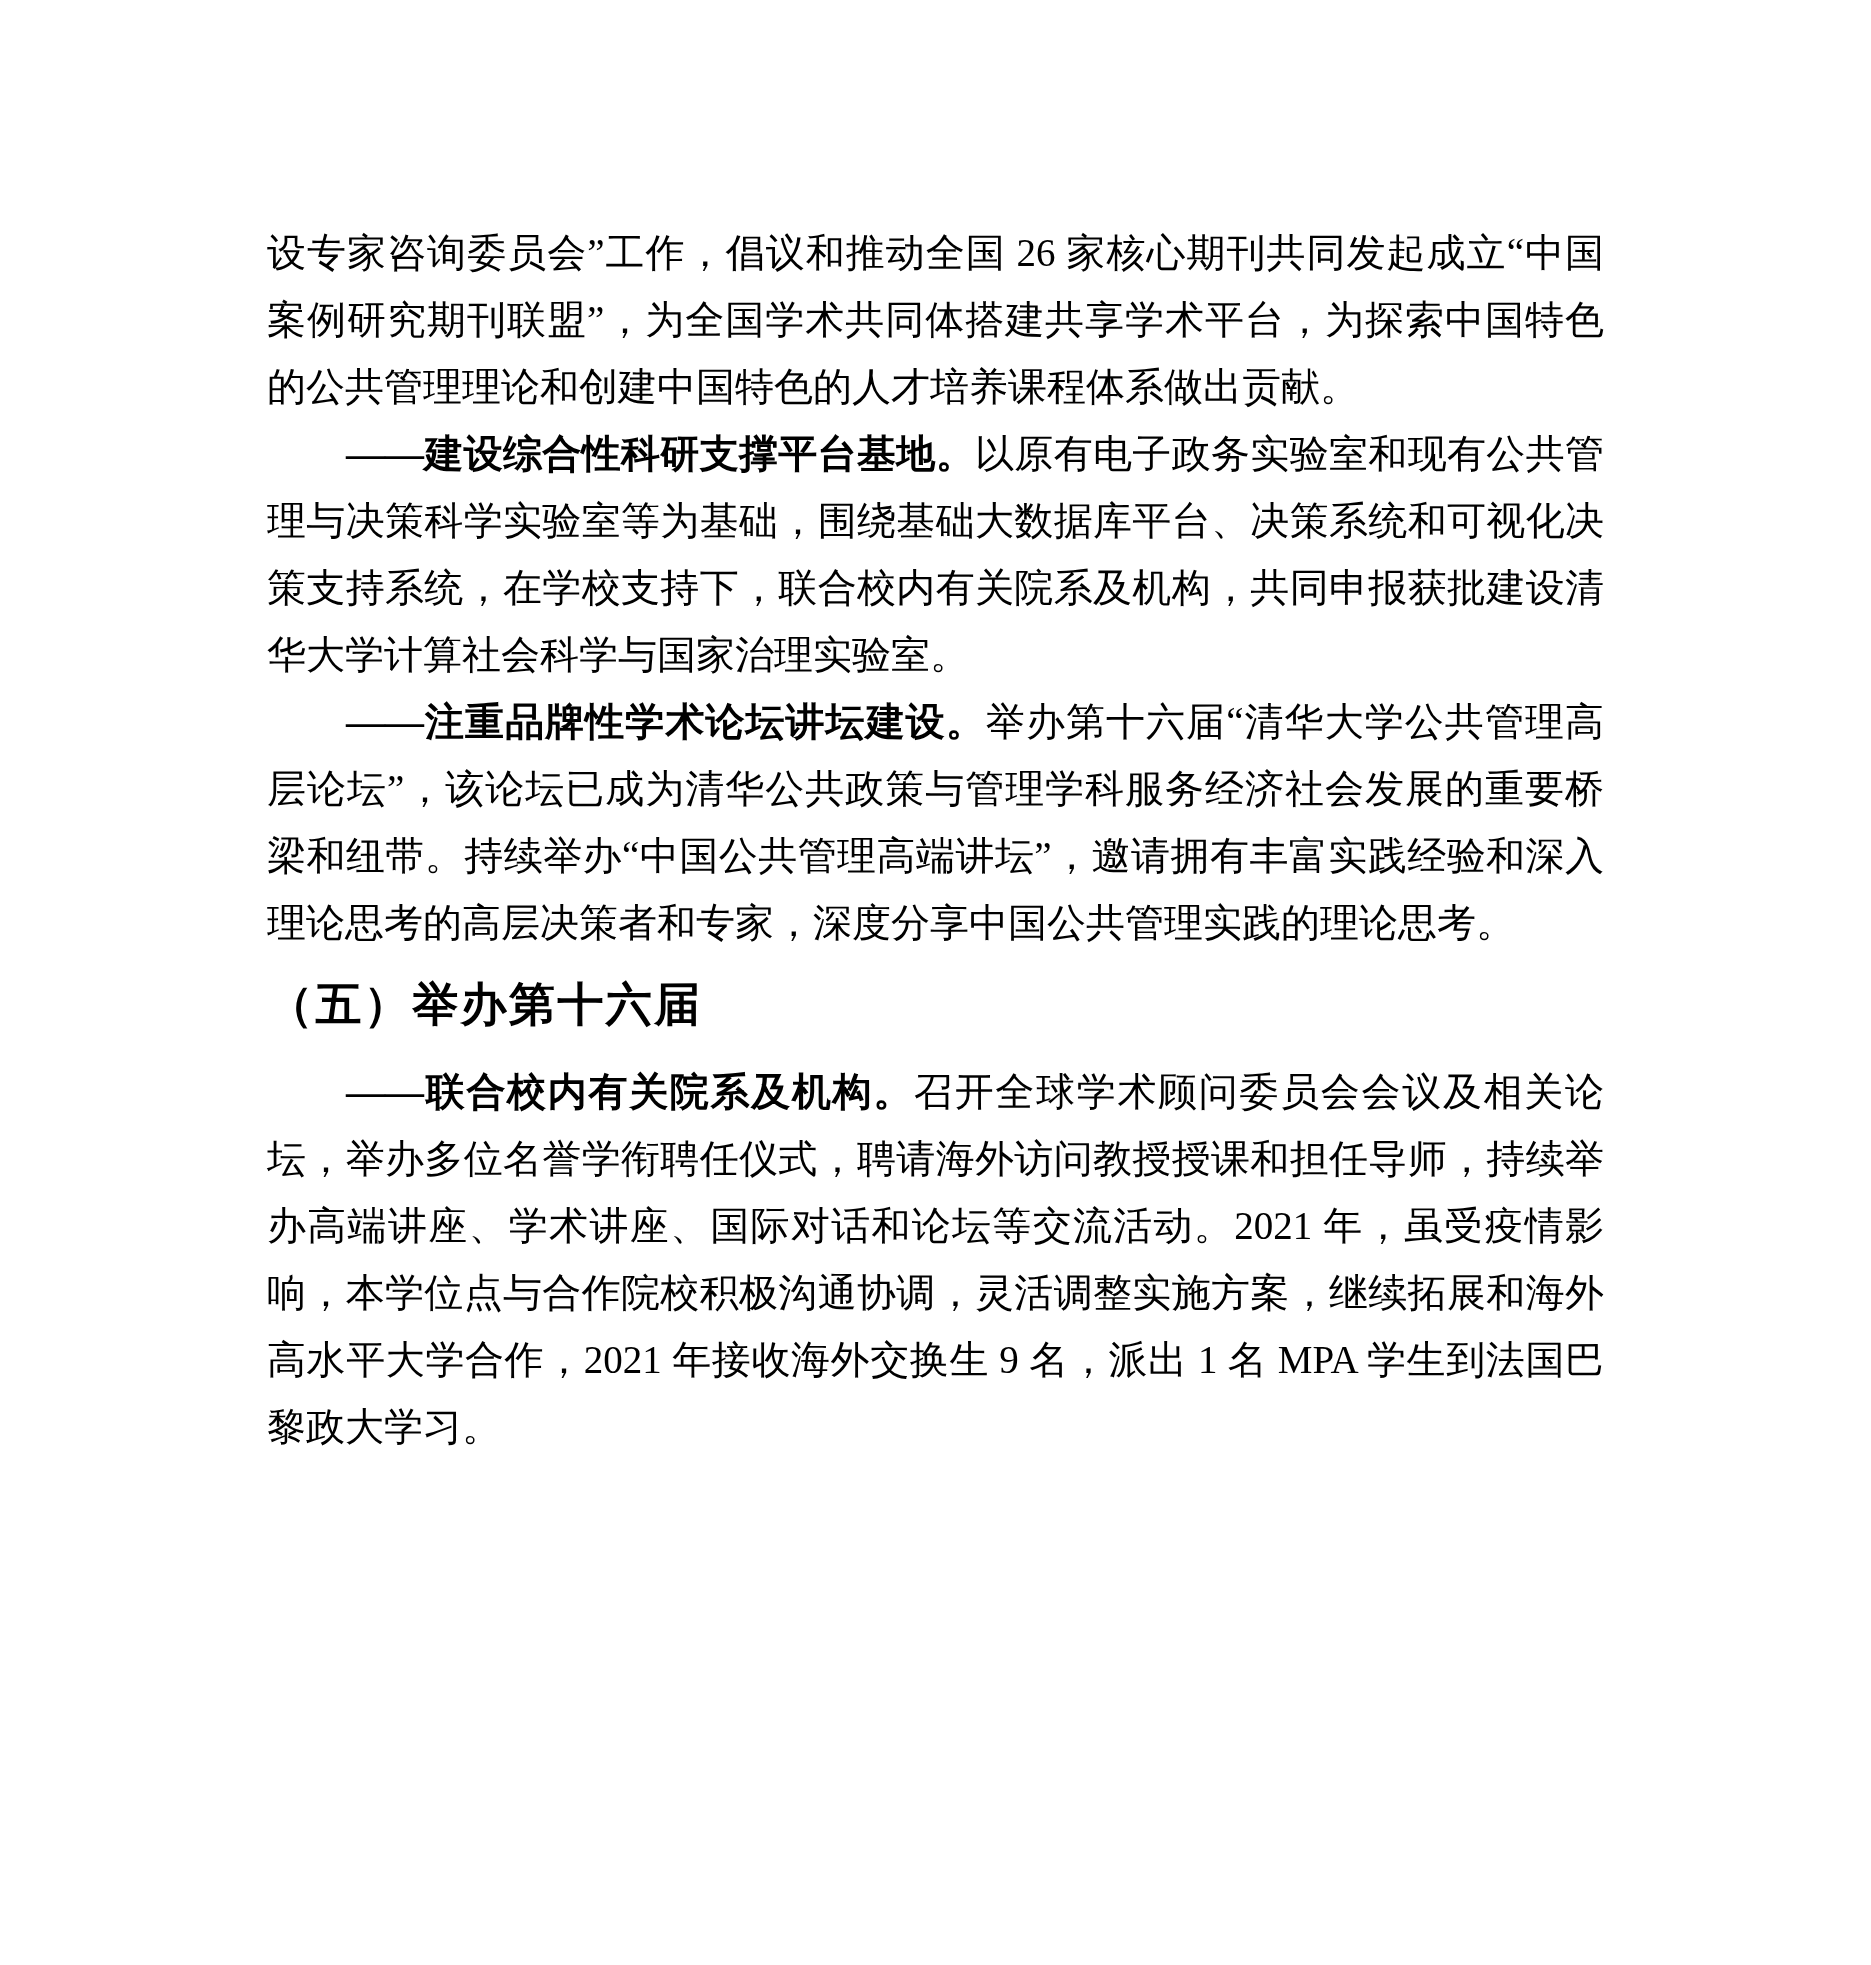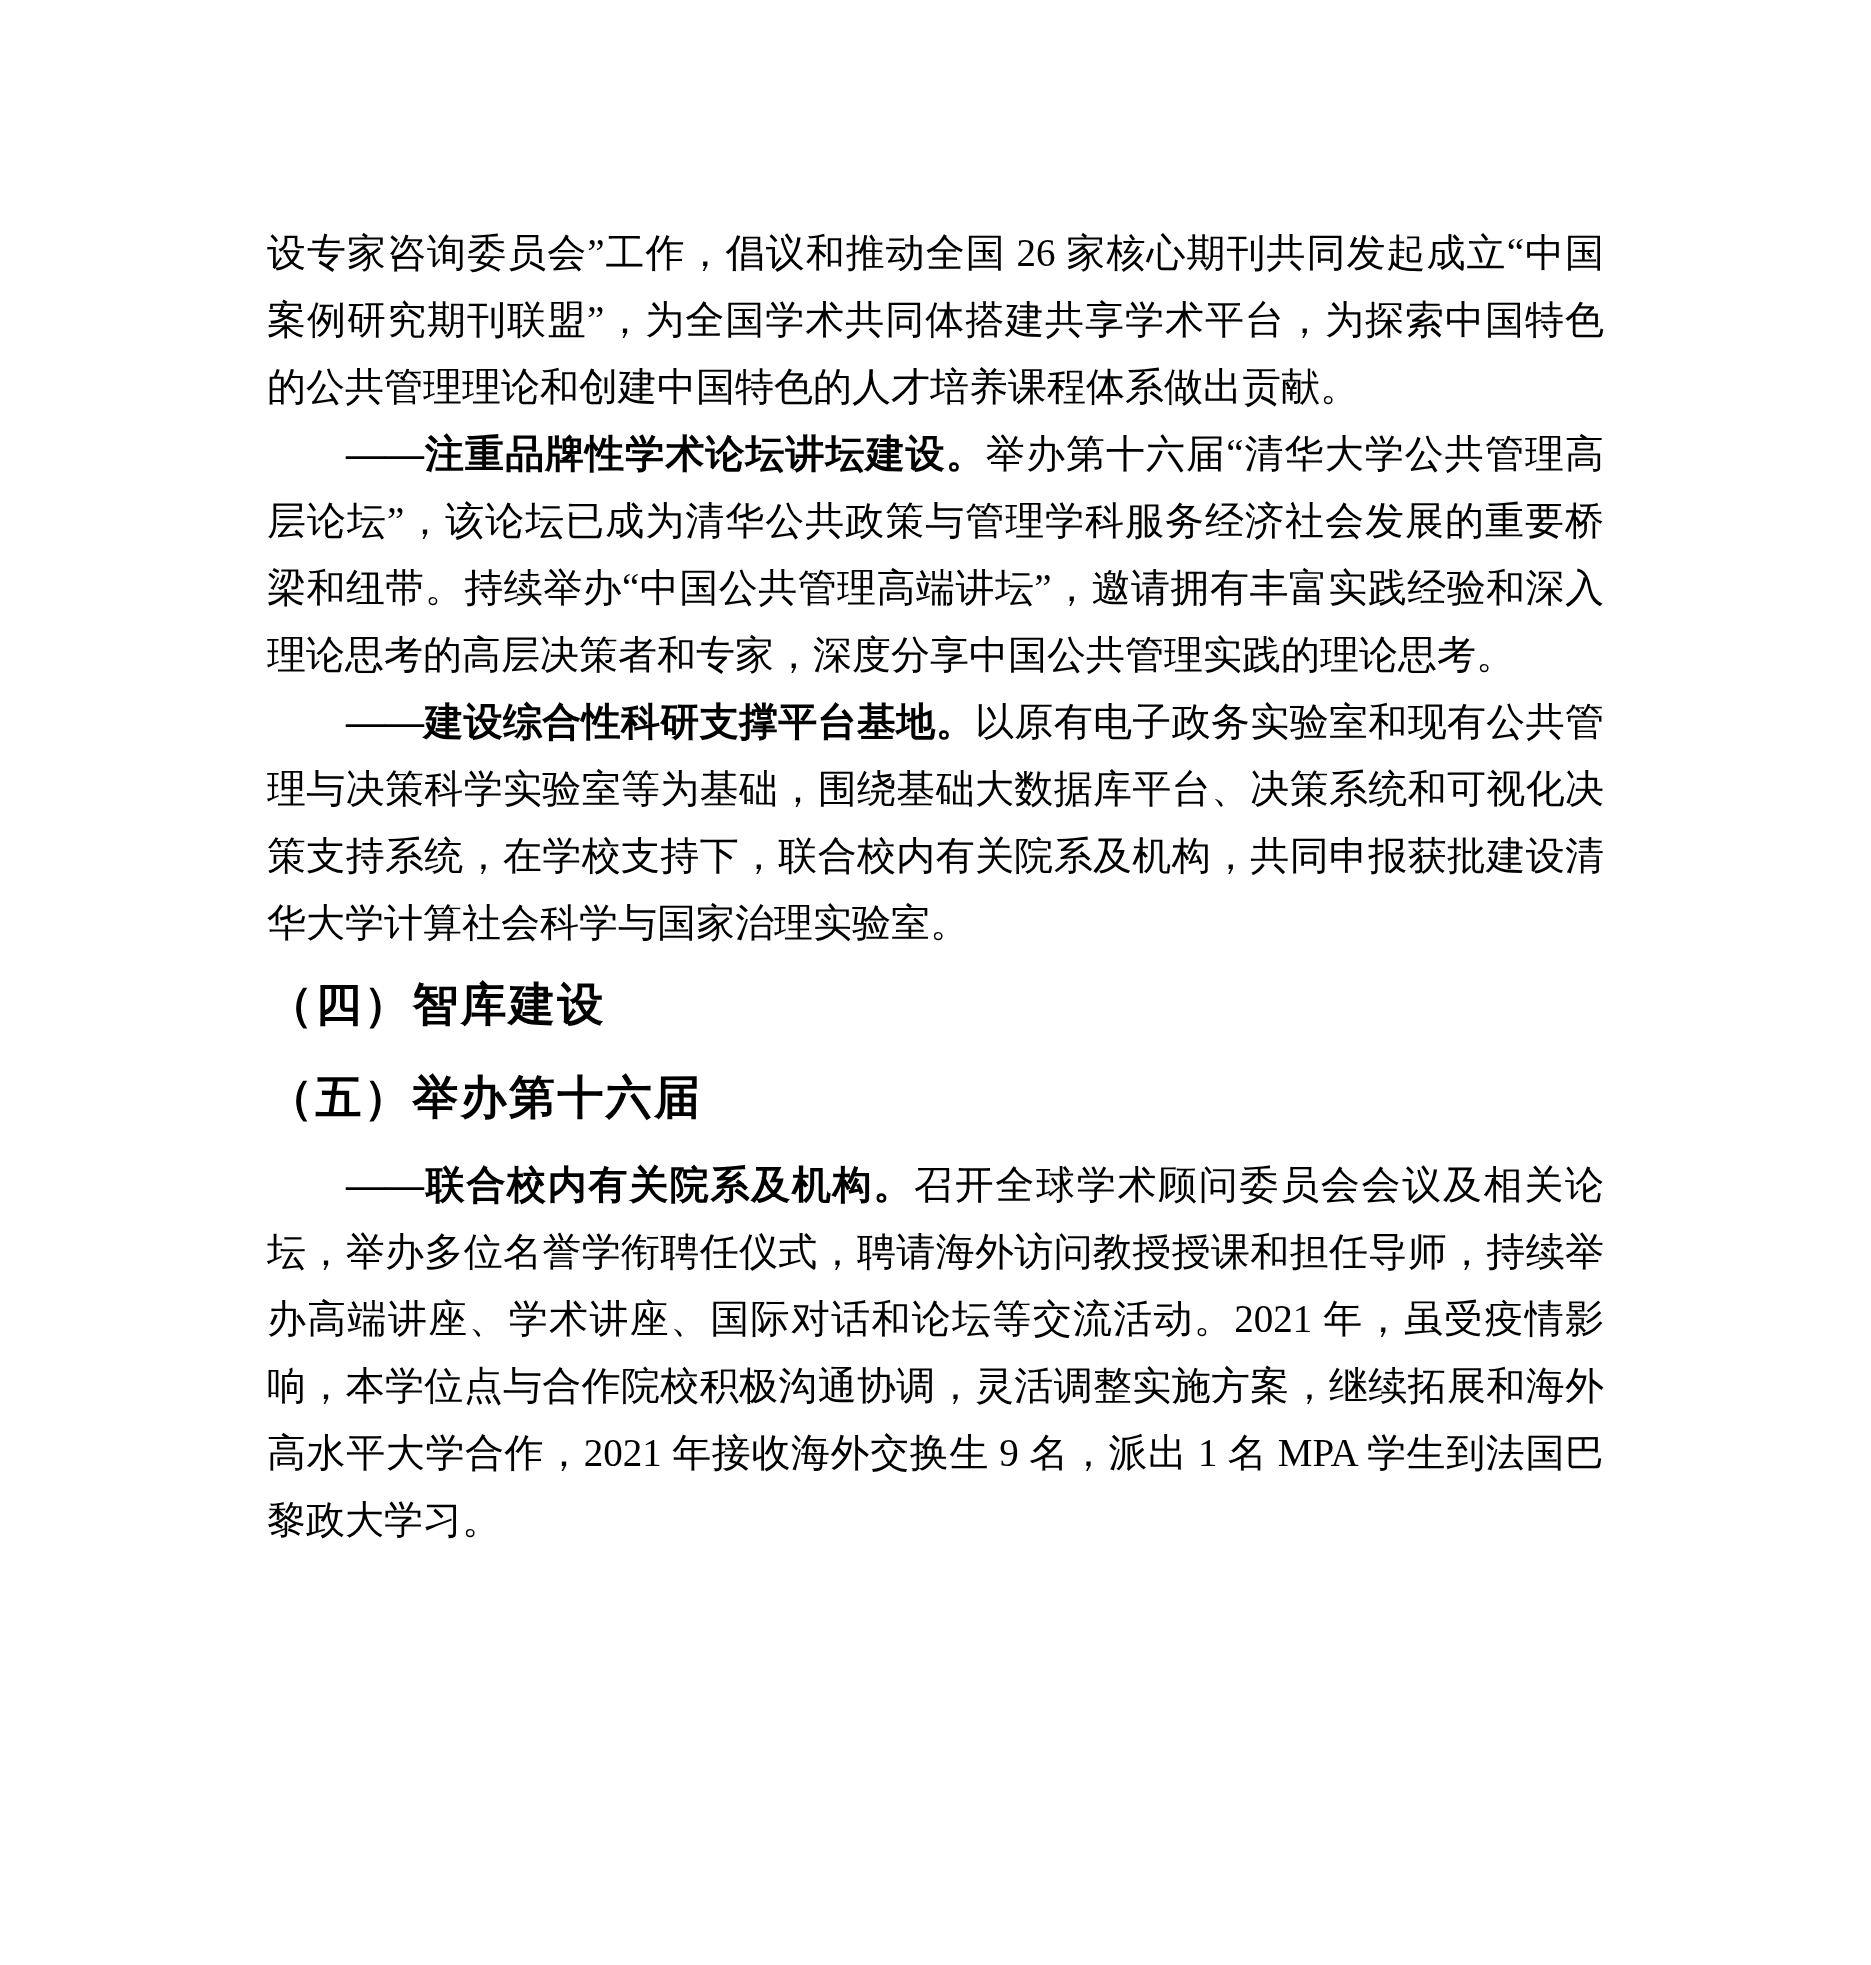--- a/index.html
+++ b/index.html
@@ -42,25 +42,24 @@
     letter-spacing: 2.4px;
   }
 </style>
 </head>
 <body>
 
 <div class="page">
 
   <p class="body-p"><span>设专家咨询委员会”工作，倡议和推动全国 26 家核心期刊共同发起成立“中国案例研究期刊联盟”，为全国学术共同体搭建共享学术平台，为探索中国特色的公共管理理论和创建中国特色的人才培养课程体系做出贡献。</span></p>
 
+  <p class="body-p dash-indent"><span class="lead-bold">——建设综合性科研支撑平台基地。</span><span>以原有电子政务实验室和现有公共管理与决策科学实验室等为基础，围绕基础大数据库平台、决策系统和可视化决策支持系统，在学校支持下，联合校内有关院系及机构，共同申报获批建设清华大学计算社会科学与国家治理实验室。</span></p>
+
   <p class="body-p dash-indent"><span class="lead-bold">——注重品牌性学术论坛讲坛建设。</span><span>举办第十六届“清华大学公共管理高层论坛”，该论坛已成为清华公共政策与管理学科服务经济社会发展的重要桥梁和纽带。持续举办“中国公共管理高端讲坛”，邀请拥有丰富实践经验和深入理论思考的高层决策者和专家，深度分享中国公共管理实践的理论思考。</span></p>
 
-  <p class="body-p dash-indent"><span class="lead-bold">——建设综合性科研支撑平台基地。</span><span>以原有电子政务实验室和现有公共管理与决策科学实验室等为基础，围绕基础大数据库平台、决策系统和可视化决策支持系统，在学校支持下，联合校内有关院系及机构，共同申报获批建设清华大学计算社会科学与国家治理实验室。</span></p>
-
-  <h2 class="section-heading">（四）智库建设</h2>
 
 
 
   <h2 class="section-heading">（五）举办第十六届</h2>
 
   <p class="body-p dash-indent"><span class="lead-bold">——联合校内有关院系及机构。</span><span>召开全球学术顾问委员会会议及相关论坛，举办多位名誉学衔聘任仪式，聘请海外访问教授授课和担任导师，持续举办高端讲座、学术讲座、国际对话和论坛等交流活动。2021 年，虽受疫情影响，本学位点与合作院校积极沟通协调，灵活调整实施方案，继续拓展和海外高水平大学合作，2021 年接收海外交换生 9 名，派出 1 名 MPA 学生到法国巴黎政大学习。</span></p>
 
 </div>
 
 

